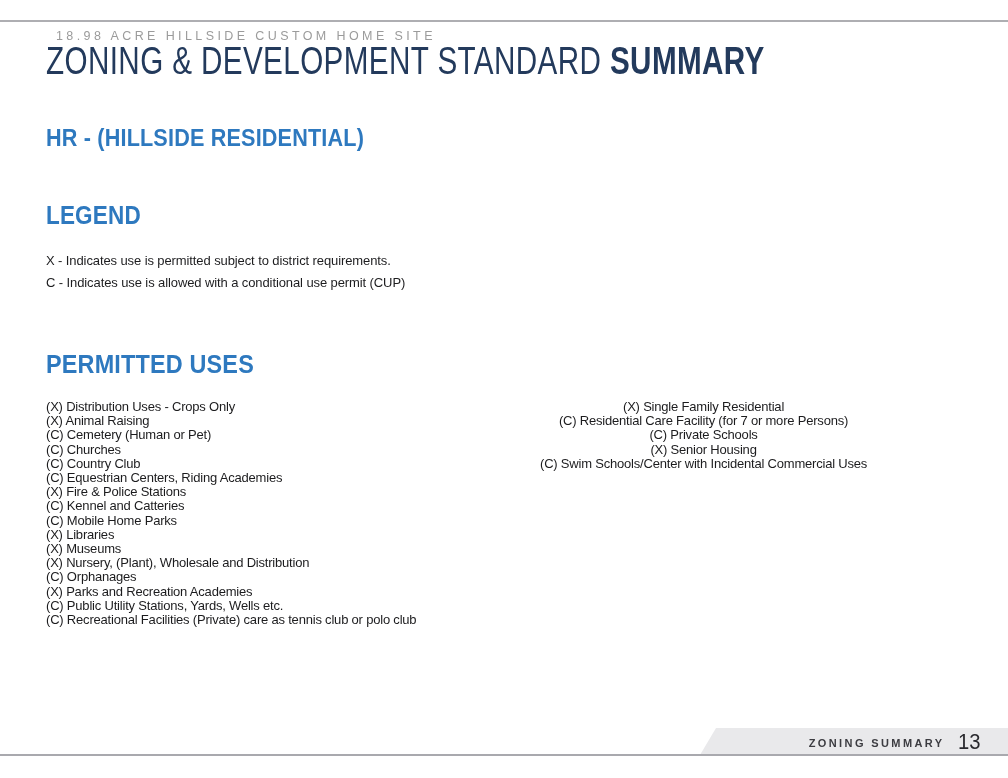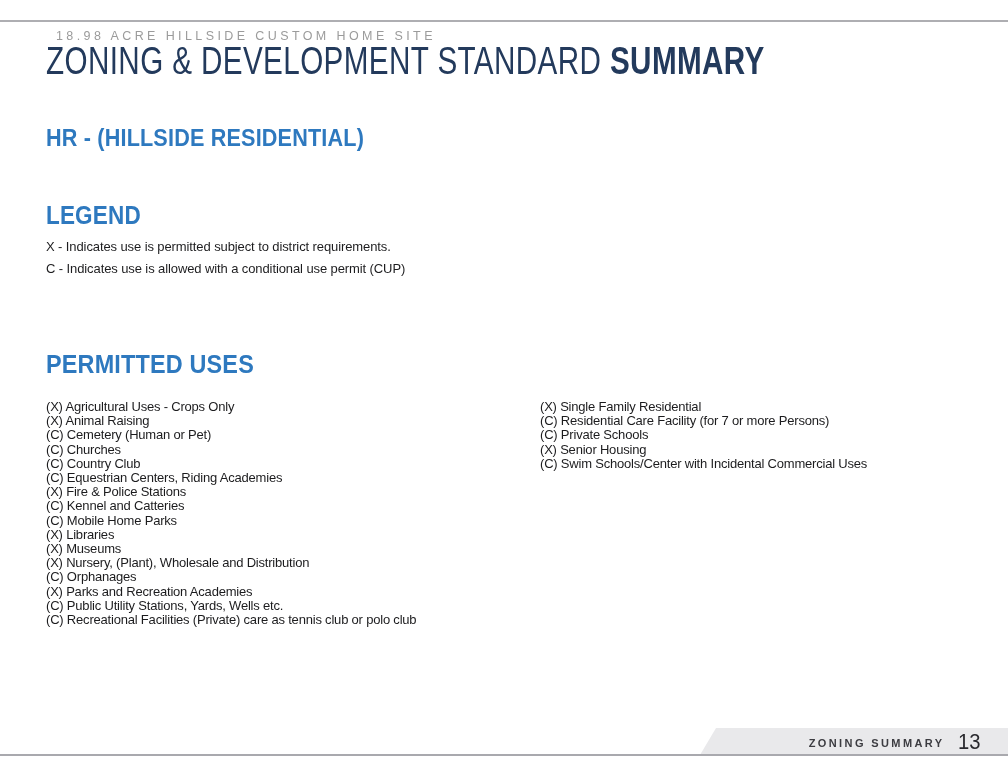--- a/index.html
+++ b/index.html
@@ -45,33 +45,33 @@
     white-space: nowrap;
     display: inline-block;
     transform: scaleX(0.9);
     transform-origin: left center;
     letter-spacing: 0.2px;
   }
   .zone-heading   { top: 124px; font-size: 24px; }
   .legend-heading { top: 201px; font-size: 25px; }
   .uses-heading   { top: 349px; font-size: 26px; }
 
-  .legend-lines { position: absolute; left: 46px; top: 239px; }
+  .legend-lines { position: absolute; left: 46px; top: 253px; }
   .legend-lines p {
     font-size: 13px; line-height: 15px;
     margin-bottom: 7px;
     color: #1d1d1f;
     letter-spacing: -0.1px;
     white-space: nowrap;
   }
 
   .uses-columns { position: absolute; left: 46px; top: 400px; right: 20px; display: flex; }
   .uses-col { list-style: none; }
   .uses-col-left  { width: 494px; flex: none; }
-  .uses-col-right { flex: none; }
+  .uses-col-right { flex: none; text-align: center; }
   .uses-col li {
     font-size: 13px; line-height: 14.2px;
     letter-spacing: -0.2px;
     color: #1c1c1e;
     white-space: nowrap;
   }
 
   .footer-badge {
     position: absolute; left: 700px; top: 728px;
     width: 308px; height: 27px;
@@ -118,21 +118,21 @@
     <div class="legend-lines">
       <p>X - Indicates use is permitted subject to district requirements.</p>
       <p>C - Indicates use is allowed with a conditional use permit (CUP)</p>
     </div>
   </section>
 
   <section>
     <h2 class="blue-heading uses-heading">PERMITTED USES</h2>
     <div class="uses-columns">
       <ul class="uses-col uses-col-left">
-          <li>(X) Agricultural Uses - Crops Only</li>
+          <li>(X) Distribution Uses - Crops Only</li>
           <li>(X) Animal Raising</li>
           <li>(C) Cemetery (Human or Pet)</li>
           <li>(C) Churches</li>
           <li>(C) Country Club</li>
           <li>(C) Equestrian Centers, Riding Academies</li>
           <li>(X) Fire &amp; Police Stations</li>
           <li>(C) Kennel and Catteries</li>
           <li>(C) Mobile Home Parks</li>
           <li>(X) Libraries</li>
           <li>(X) Museums</li>

